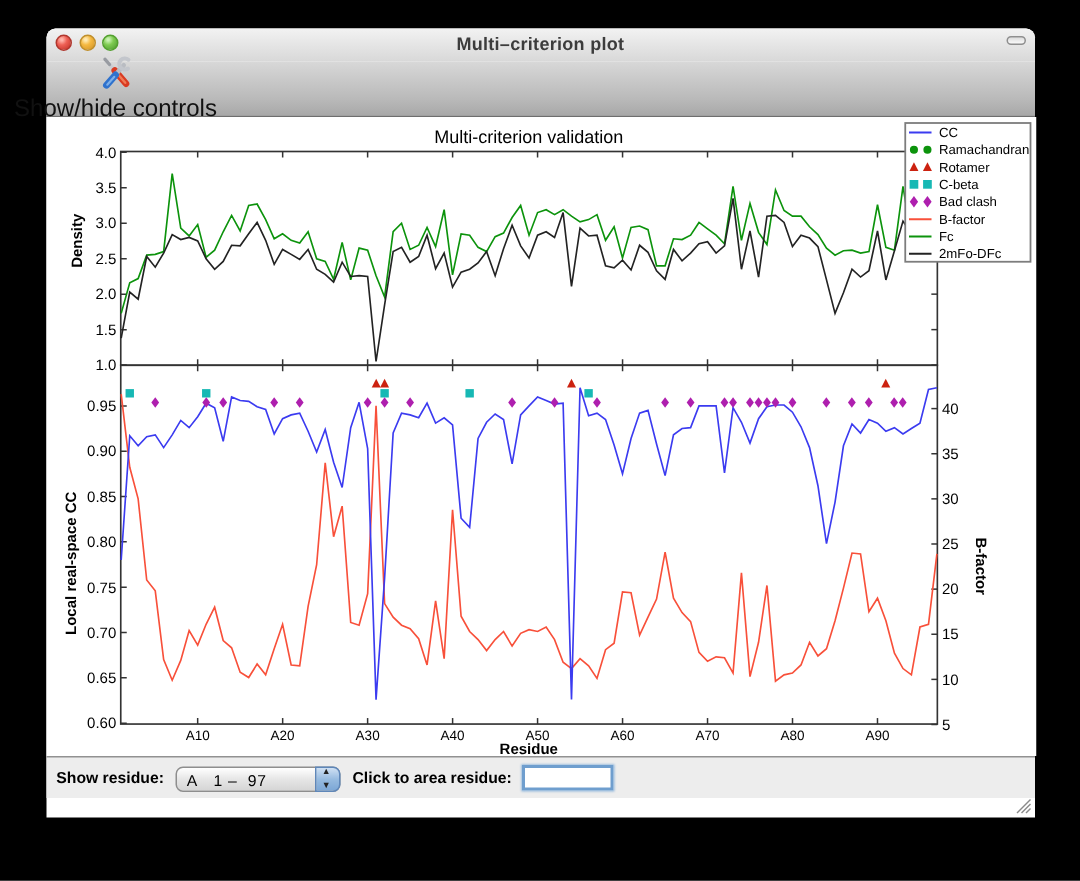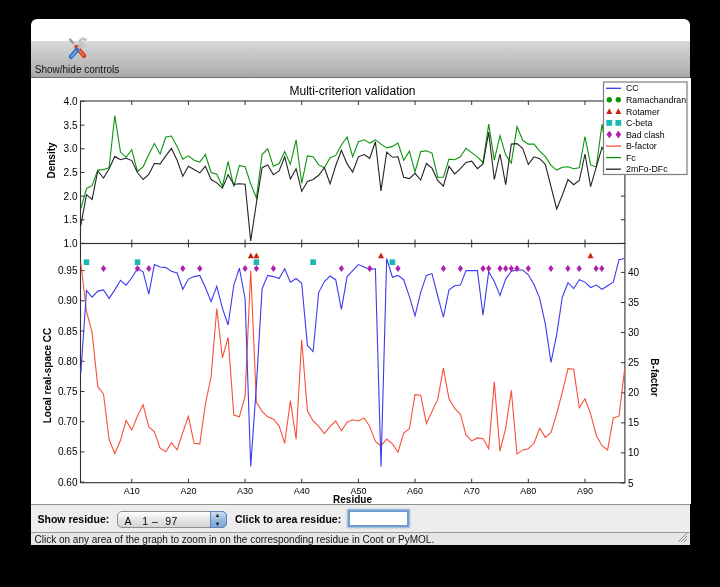--- a/index.html
+++ b/index.html
@@ -16,21 +16,21 @@
 #tl-y { left:22px; background:radial-gradient(circle at 35% 28%, #ffe9b0 8%, #f5b941 40%, #d89b2e 85%);
   border:0.5px solid #c08f2c; }
 #tl-g { left:37.5px; background:radial-gradient(circle at 35% 28%, #c9f2b2 8%, #7ecb51 40%, #57a437 85%);
   border:0.5px solid #53a02f; }
 #capsule { position:absolute; right:6.5px; top:4.5px; width:13px; height:6px;
   border-radius:4px; border:1px solid #8f8f8f;
   background:linear-gradient(#dcdcdc, #fafafa); }
 #toolbar { position:absolute; left:0; top:22px; right:0; height:36.5px;
   background:linear-gradient(#d8d8d8, #b9b9b9 70%, #a8a8a8);
   border-bottom:1px solid #6e6e6e; }
-.tbitem { position:absolute; top:-4px; text-align:center; font-size:10px; color:#111; }
+.tbitem { position:absolute; top:-4px; text-align:center; font-size:16px; color:#111; }
 .tbitem svg { display:block; margin:0 auto; }
 .tbcap { margin-top:0px; }
 #canvas { position:absolute; left:0; top:58.5px; width:659.5px; height:426px; background:#e5e5e5; }
 #controls { position:absolute; left:0; top:485px; right:0; height:28px; background:#ededed;
   border-top:1px solid #919191; font-size:10.5px; color:#000; }
 #controls b { position:absolute; top:8px; font-weight:bold; }
 #dropdown { position:absolute; left:86px; top:5.5px; width:110px; height:17.5px;
   border:1px solid #8e8e8e; border-radius:5px;
   background:linear-gradient(#ffffff, #e8e8e8 45%, #d5d5d5);
   font-size:10.5px; }
@@ -42,20 +42,27 @@
 #stepper:after { content:"▼"; position:absolute; left:4px; bottom:0.5px; font-size:6px; color:#222; }
 #zoominput { position:absolute; left:317.5px; top:5px; width:61px; height:17px;
   background:#fff; border:2px solid #6f9ece; box-shadow:0 0 1.5px 1px #86b1da; }
 #statusbar { position:absolute; left:0; top:513px; right:0; height:13px; background:#e6e6e6;
   border-top:1px solid #999; }
 #statusbar div { position:absolute; left:4px; top:1px; font-size:10px; color:#111; }
 #grip line { stroke:#8a8a8a; stroke-width:1; }
 </style></head>
 <body>
 <div id="win">
+  <div id="titlebar">
+    <div id="title">Multi–criterion plot</div>
+    <div class="tl" id="tl-r"></div>
+      <div class="tl" id="tl-y"></div>
+      <div class="tl" id="tl-g"></div>
+    <div id="capsule"></div>
+  </div>
   <div id="toolbar">
     <div class="tbitem" style="left:-23px; width:139px;">
       <svg width="30" height="27" viewBox="0 0 30 27">
         <g stroke-linecap="round">
           <line x1="8" y1="2.5" x2="15.5" y2="11.2" stroke="#c9ccd2" stroke-width="2.2"></line>
           <line x1="8" y1="2.5" x2="11" y2="6" stroke="#989ba1" stroke-width="2.2"></line>
           <line x1="14.5" y1="10" x2="22" y2="18.8" stroke="#d93b22" stroke-width="4.4"></line>
           <line x1="16" y1="11.8" x2="21.5" y2="18.2" stroke="#f07a55" stroke-width="1.6"></line>
           <line x1="20.5" y1="6.5" x2="9.5" y2="19.2" stroke="#b9bcc2" stroke-width="3.0"></line>
           <path d="M23.6 2.8 a3.7 3.7 0 1 0 -0.3 5.9" fill="none" stroke="#c3c6cc" stroke-width="2.7"></path>
@@ -243,21 +250,18 @@
 </svg></div>
   <div id="controls">
     <b style="left:7px;">Show residue:</b>
     <div id="dropdown">
         <span>A&nbsp;&nbsp;&nbsp;1&nbsp;–&nbsp;&nbsp;97</span>
         <div id="stepper"></div>
       </div>
     <b style="left:204.5px;">Click to area residue:</b>
     <div id="zoominput"></div>
   </div>
-  <div id="statusbar">
-      <div>Click on any area of the graph to zoom in on the corresponding residue in Coot or PyMOL.</div>
-    </div>
   <svg id="grip" style="position:absolute; right:2px; bottom:2px;" width="12" height="12">
     <line x1="2" y1="11" x2="11" y2="2"></line>
       <line x1="5" y1="11" x2="11" y2="5"></line>
       <line x1="8" y1="11" x2="11" y2="8"></line>
   </svg>
 </div>
 
 </body></html>

